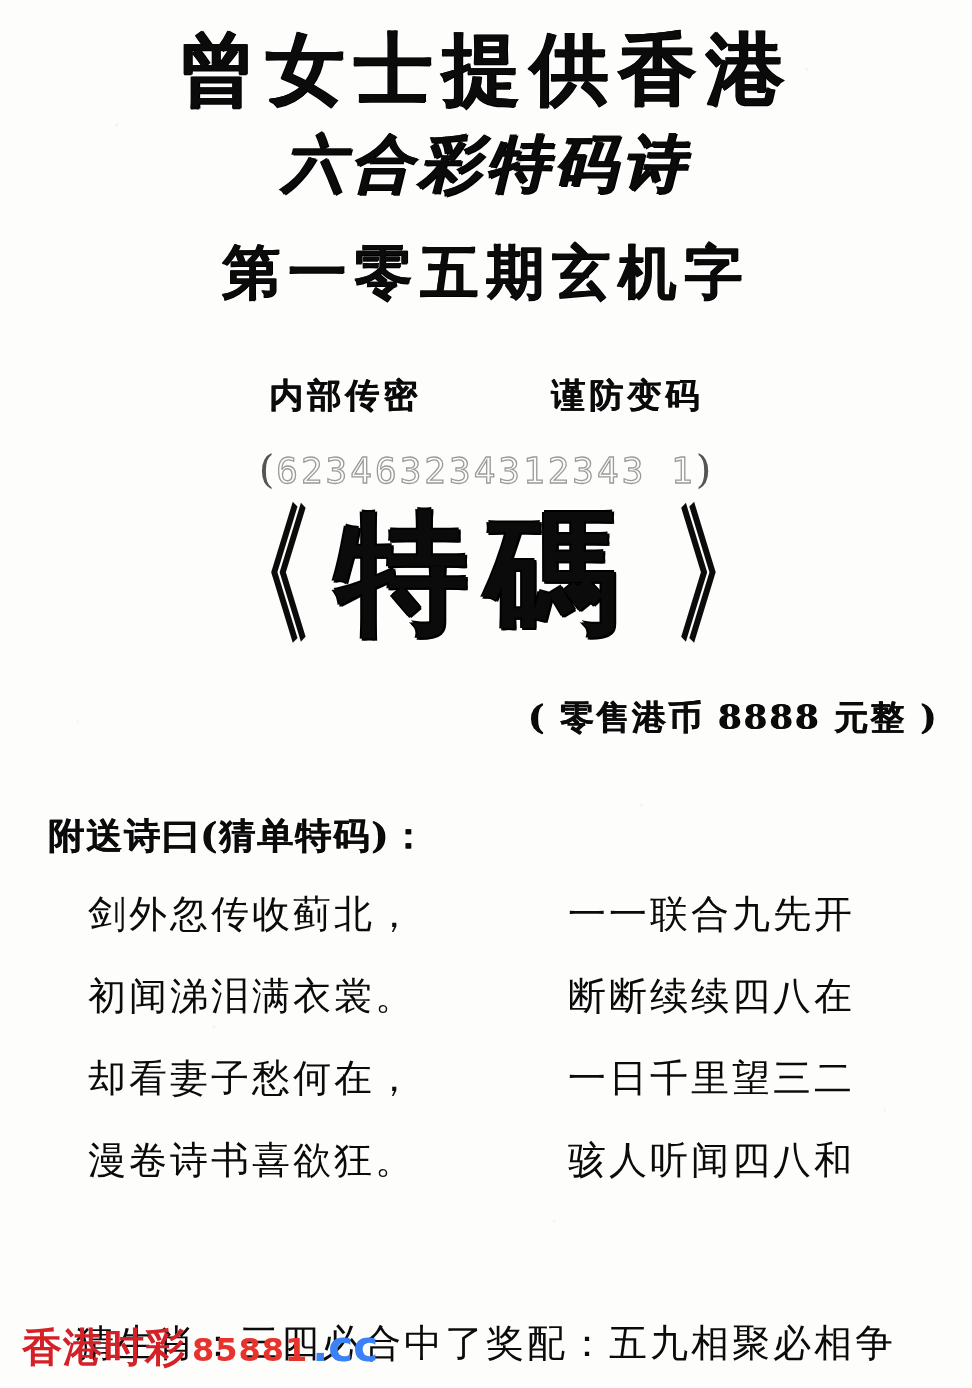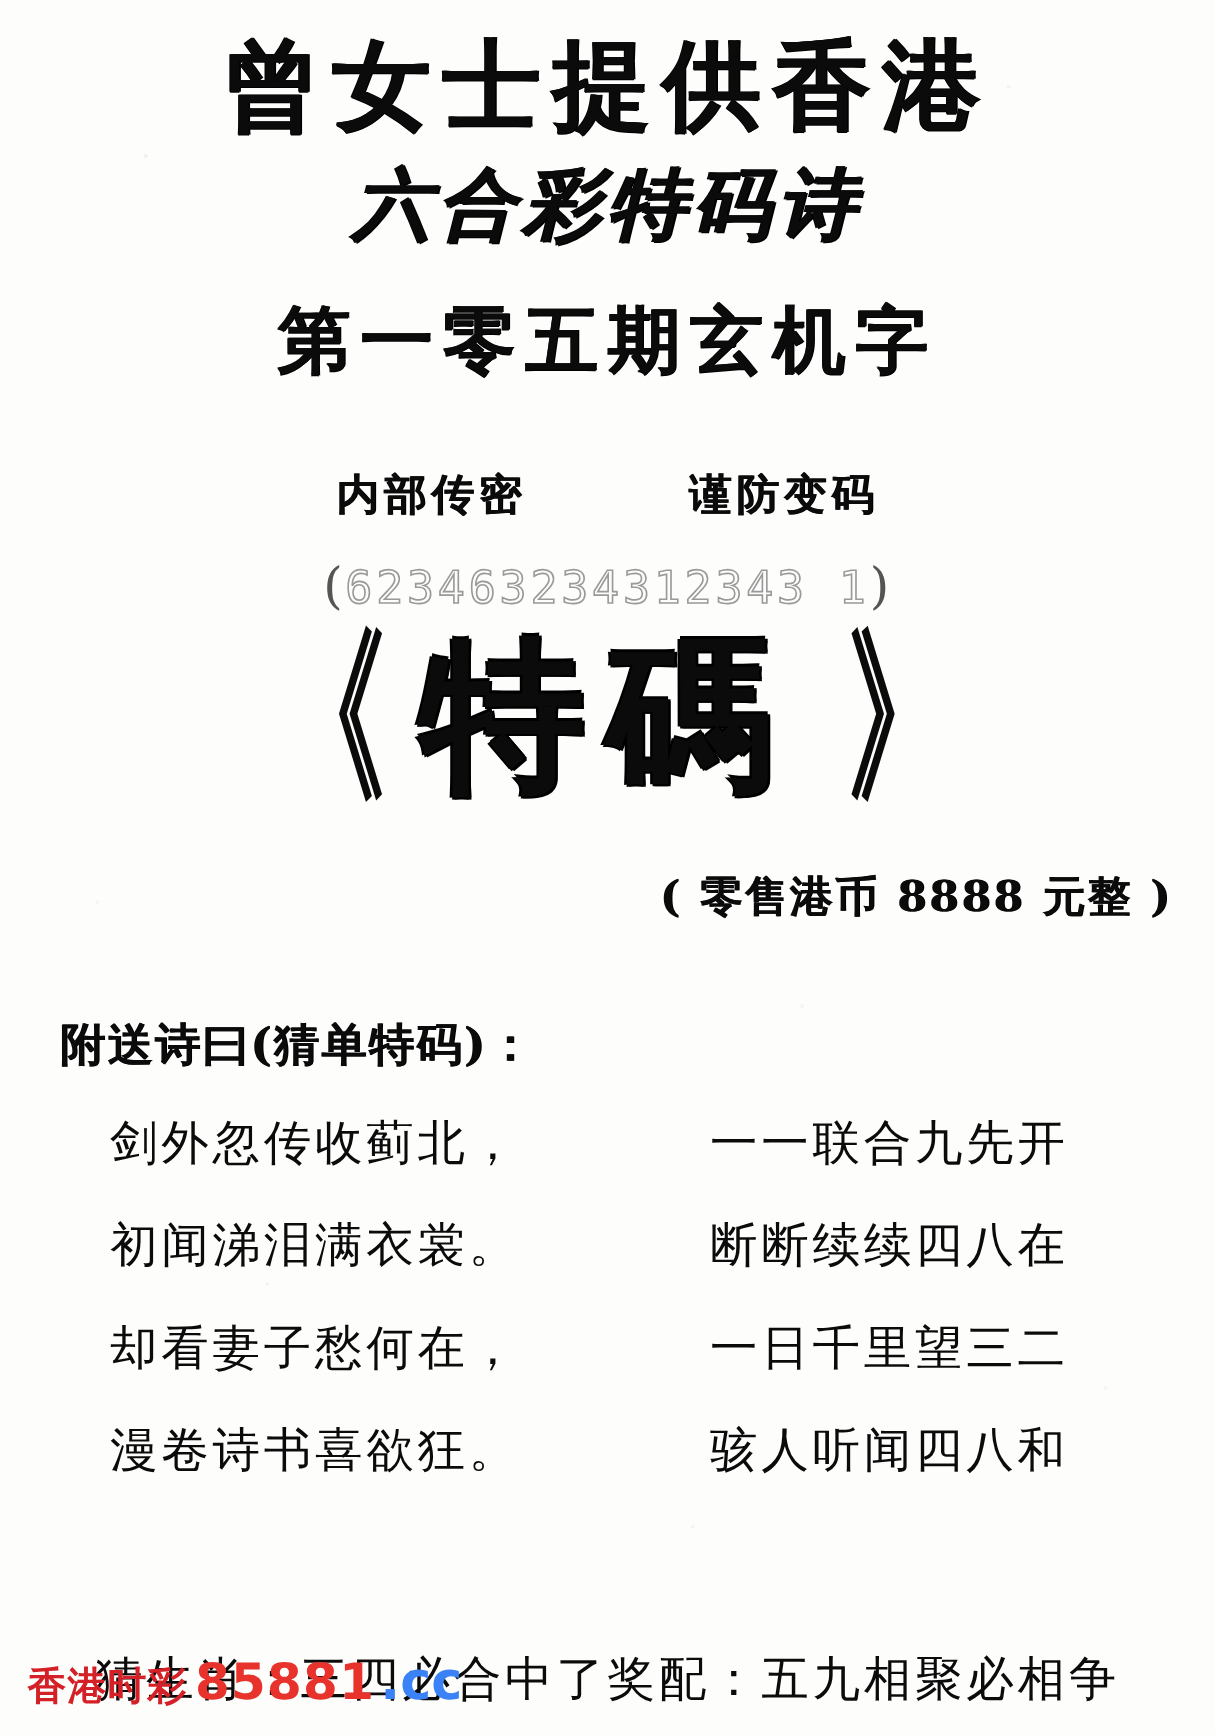--- a/index.html
+++ b/index.html
@@ -200,26 +200,26 @@
     position: absolute;
     top: 1320px;
     left: 22px;
     display: flex;
     align-items: baseline;
     font-family: "DejaVu Sans", sans-serif;
     font-weight: bold;
     z-index: 5;
   }
   .wm-cn {
-    font-size: 31px;
+    font-size: 40px;
     color: #d42027;
     letter-spacing: 1px;
   }
   .wm-num {
-    font-size: 40px;
+    font-size: 32px;
     color: #e8322c;
     margin-left: 6px;
     letter-spacing: 1px;
   }
   .wm-tld {
     font-size: 42px;
     color: #3b82f6;
     margin-left: 4px;
   }
 </style>

